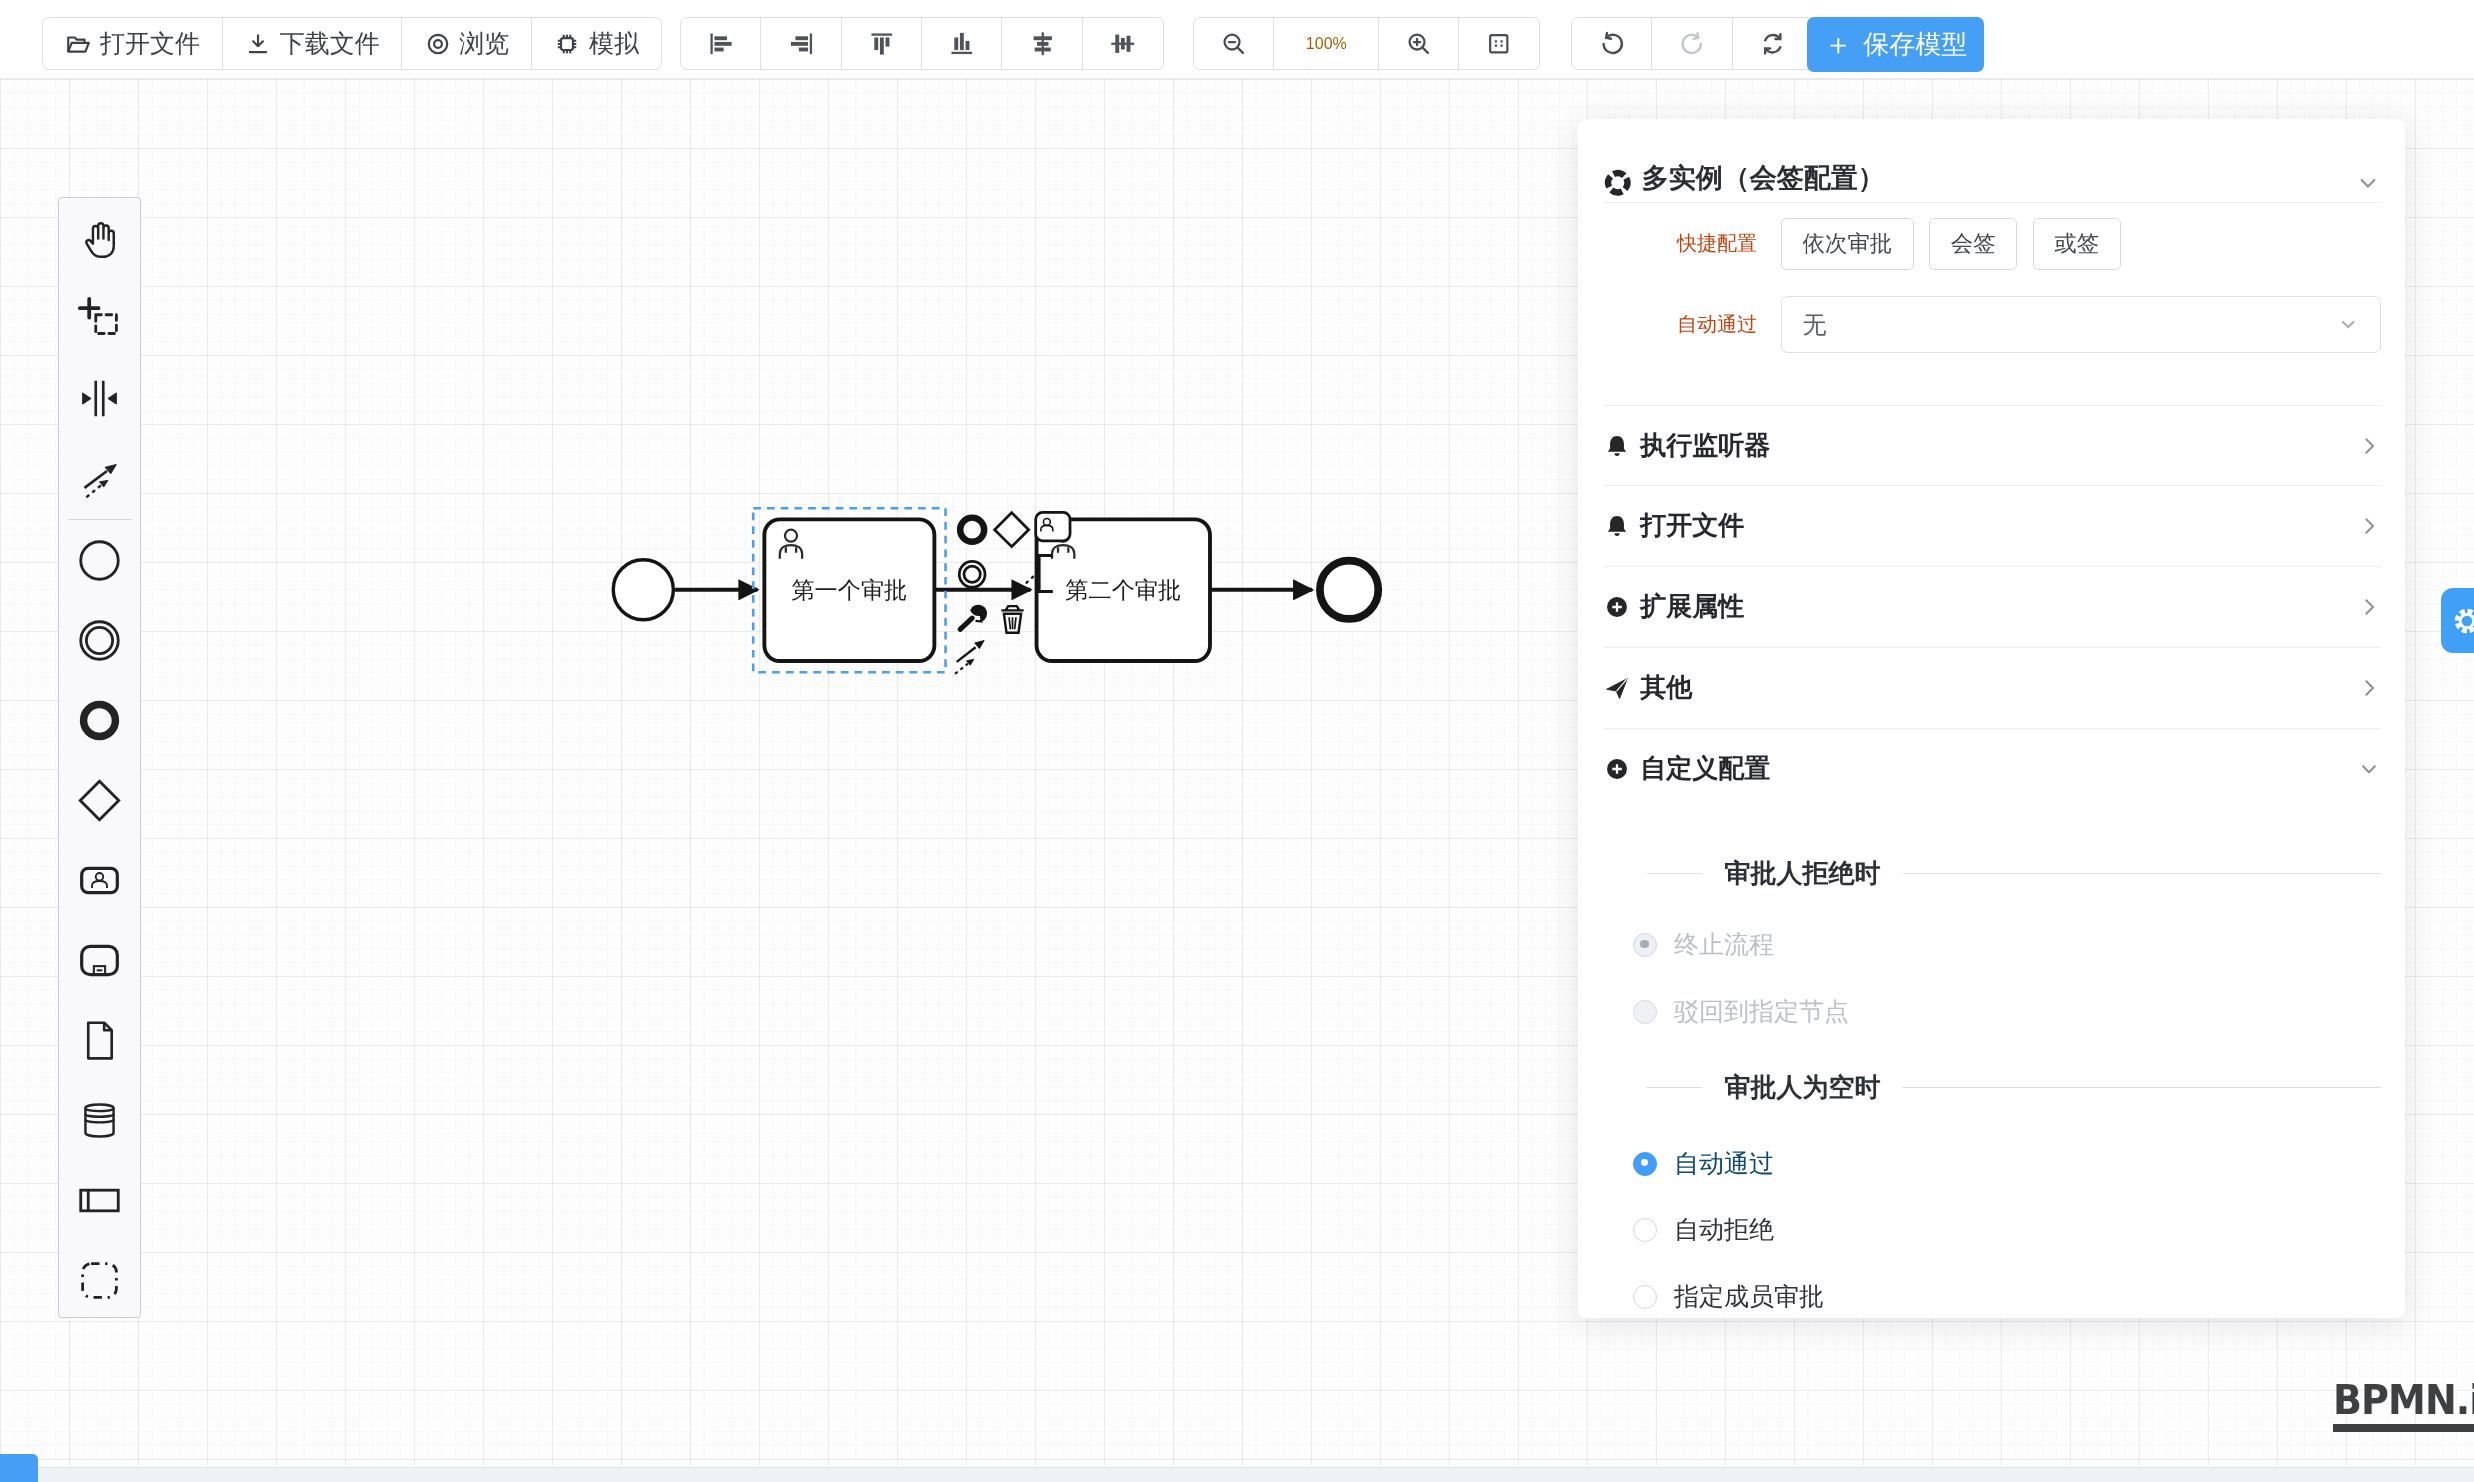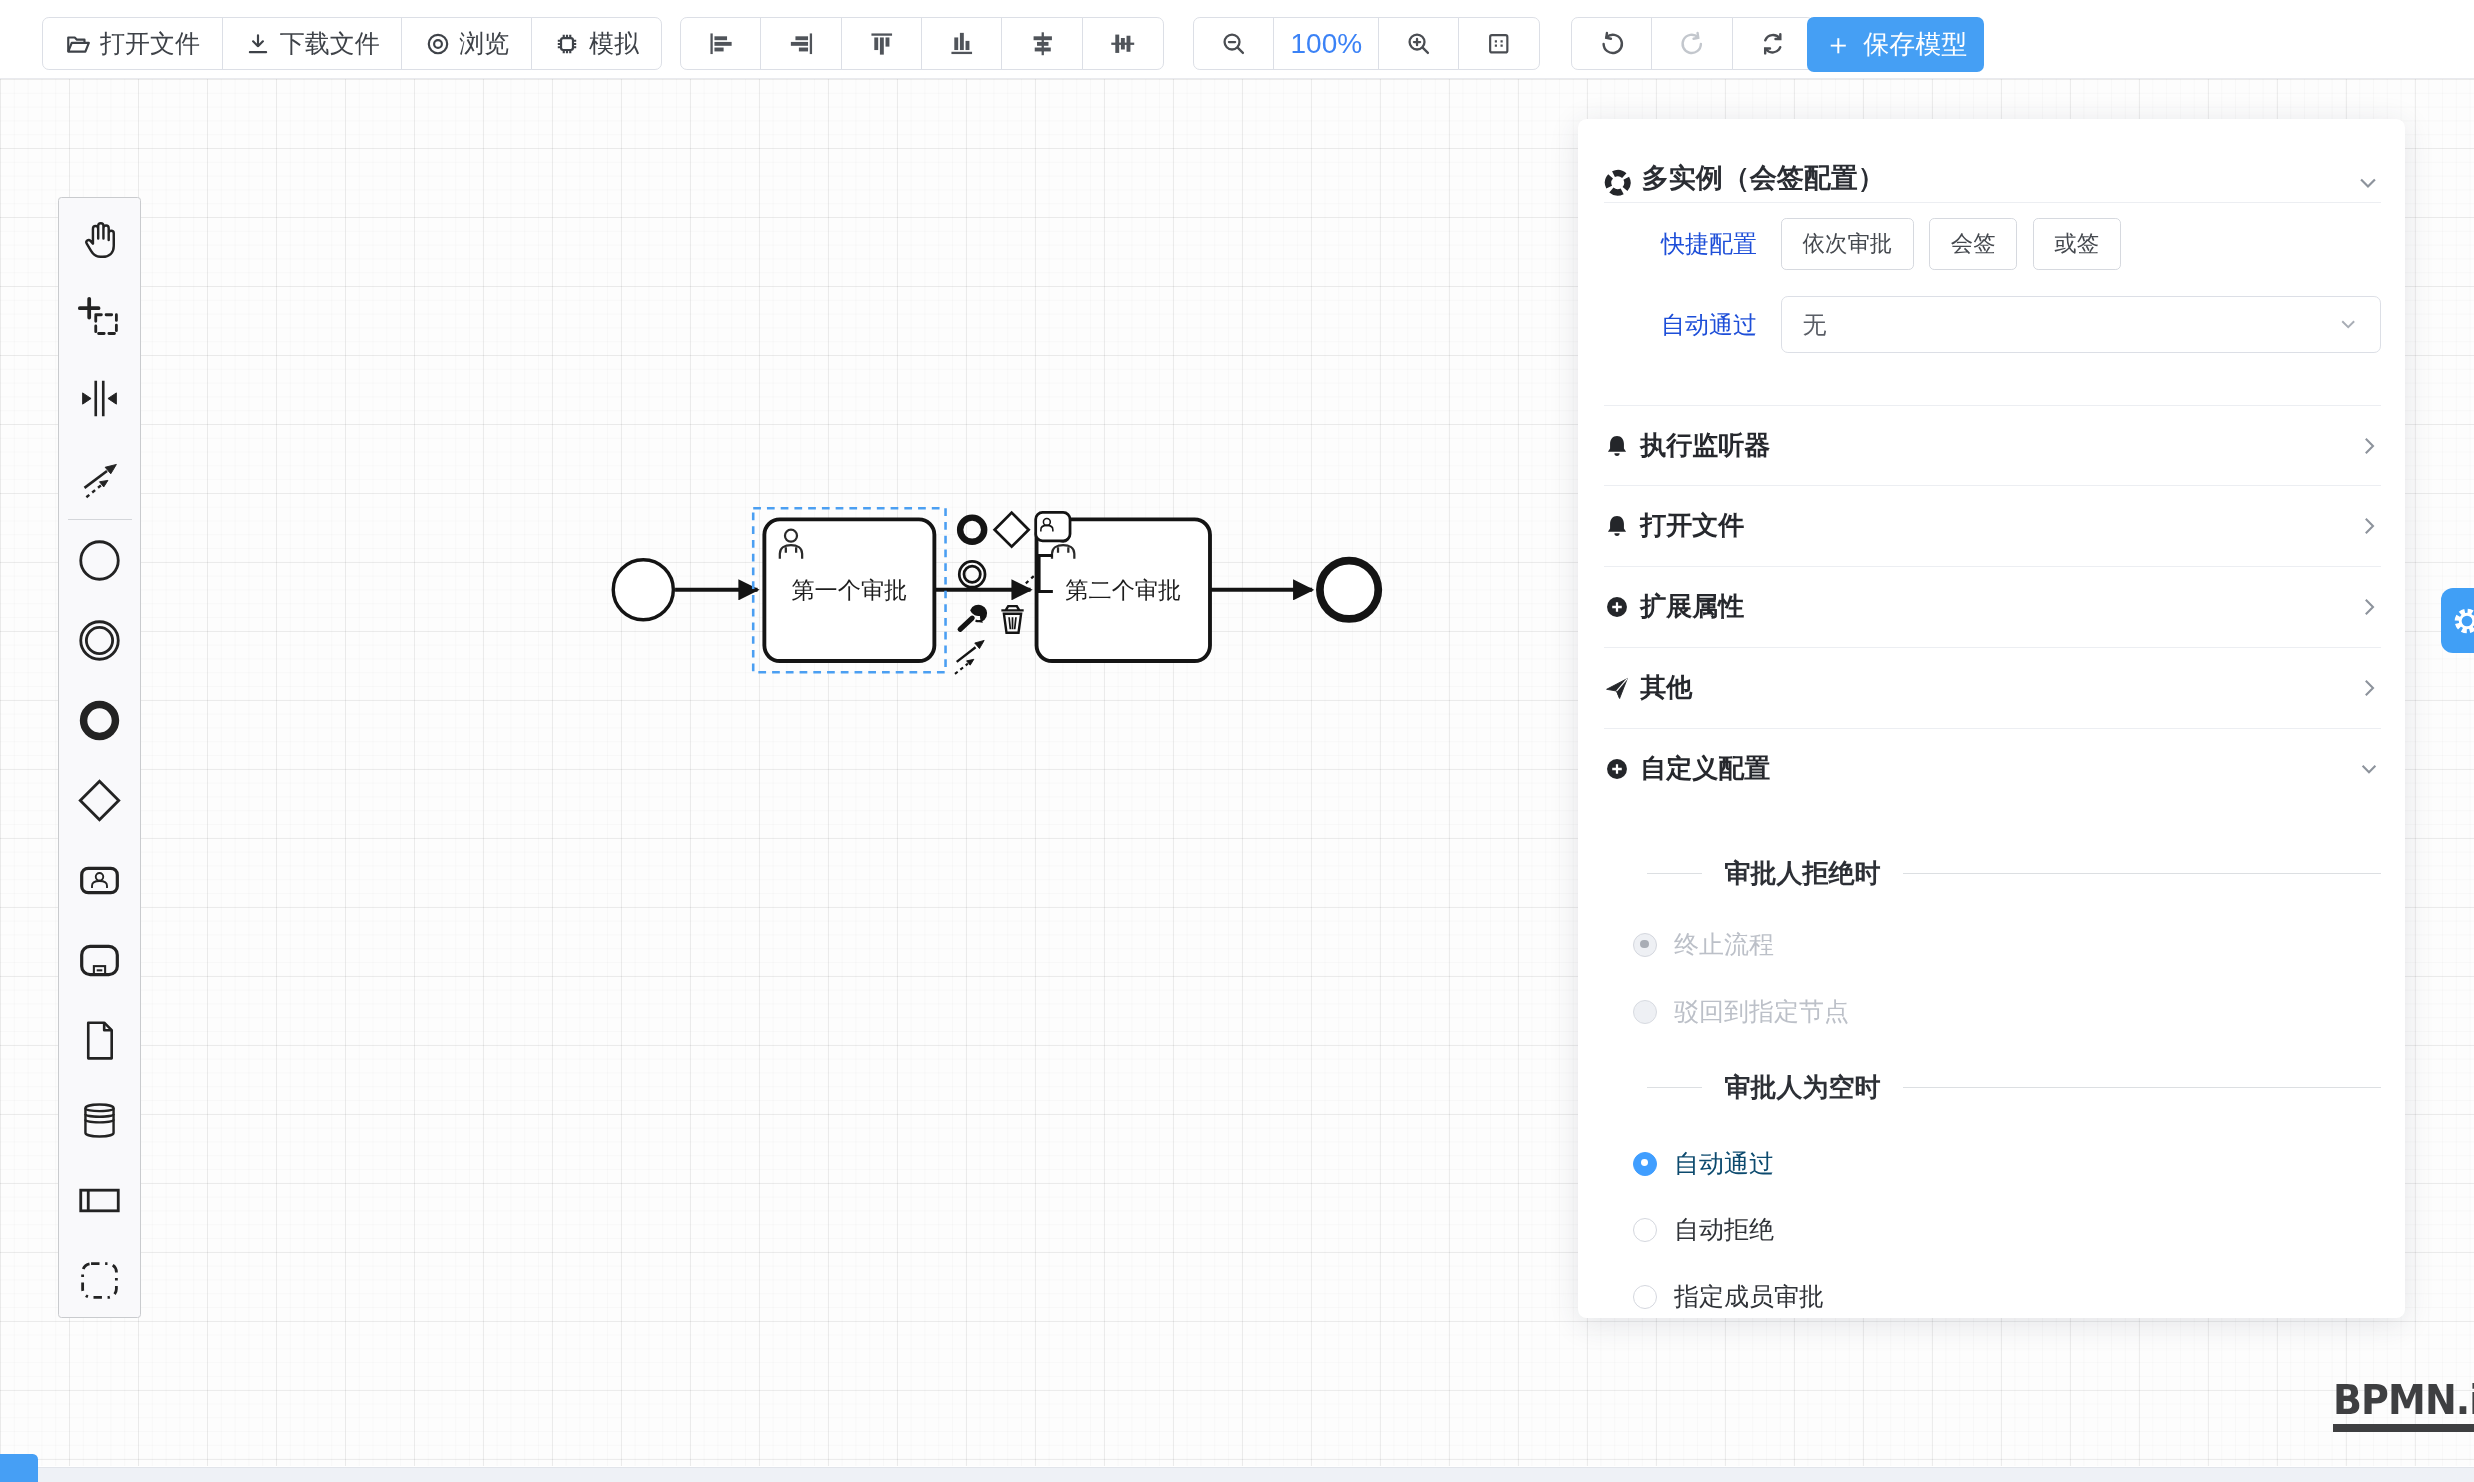--- a/index.html
+++ b/index.html
@@ -49,21 +49,21 @@
 
   
   .panel { position:absolute; left:1578px; top:119px; width:827px; height:1199px;
     background:#fff; border-radius:8.6px; box-shadow:0 5.2px 31px rgba(40,50,70,0.12);
     z-index:50; overflow:hidden; }
   .p-header { position:absolute; left:26px; right:24px; top:19px; height:58px;
     display:flex; align-items:flex-end; gap:10.3px; cursor:pointer; }
   .p-title { font-size:27px; font-weight:600; color:#2a2d33; flex:1; }
   .p-line { position:absolute; left:26px; right:24px; height:0; border-top:1.7px solid #eceef2; }
   .p-row { position:absolute; left:26px; right:24px; display:flex; align-items:center; }
-  .p-label { width:153px; text-align:right; font-size:24px; color:#1d4ed8;
+  .p-label { width:153px; text-align:right; font-size:20px; color:#c2410c;
     margin-right:24px; flex:0 0 auto; }
   .chip-btn { height:52px; padding:0 20.6px; border:1.7px solid #d6d9df; border-radius:5.2px;
     background:#fff; font-size:22.4px; color:#45494f; margin-right:15.5px;
     display:flex; align-items:center; cursor:pointer; }
   .select { flex:1; height:57px; border:1.7px solid #dcdfe6; border-radius:6.9px;
     display:flex; align-items:center; padding:0 20.6px; cursor:pointer; background:#fff; }
   .select-value { flex:1; font-size:24px; color:#5a5e66; }
   .section { position:absolute; left:0; width:827px; height:81px; display:flex;
     align-items:center; padding:0 24px 0 26px; cursor:pointer; }
   .section-label { flex:1; font-size:26px; font-weight:600; color:#26282d; margin-left:10.3px; }
@@ -212,21 +212,21 @@
     <div class="tgroup" style="left:1176px">
       <button class="tbtn" style="width:82px;padding:0">
         <span>
           <svg width="27.5" height="27.5" viewBox="0 0 24 24" fill="none" stroke="#4a4d52" stroke-width="2" stroke-linecap="round">
               <circle cx="10.5" cy="10.5" r="6.5"></circle>
               <path d="M15.4 15.4L20 20M7.8 10.5h5.4"></path>
             </svg>
         </span>
       </button>
       <button class="tbtn" style="width:106px;padding:0">
-        <span style="font-size:28px;color:#3b82f6">100%</span>
+        <span style="font-size:16px;color:#a16207">100%</span>
       </button>
       <button class="tbtn" style="width:82px;padding:0">
         <span>
           <svg width="27.5" height="27.5" viewBox="0 0 24 24" fill="none" stroke="#4a4d52" stroke-width="2" stroke-linecap="round">
               <circle cx="10.5" cy="10.5" r="6.5"></circle>
               <path d="M15.4 15.4L20 20M7.8 10.5h5.4M10.5 7.8v5.4"></path>
             </svg>
         </span>
       </button>
       <button class="tbtn" style="width:82px;padding:0">

